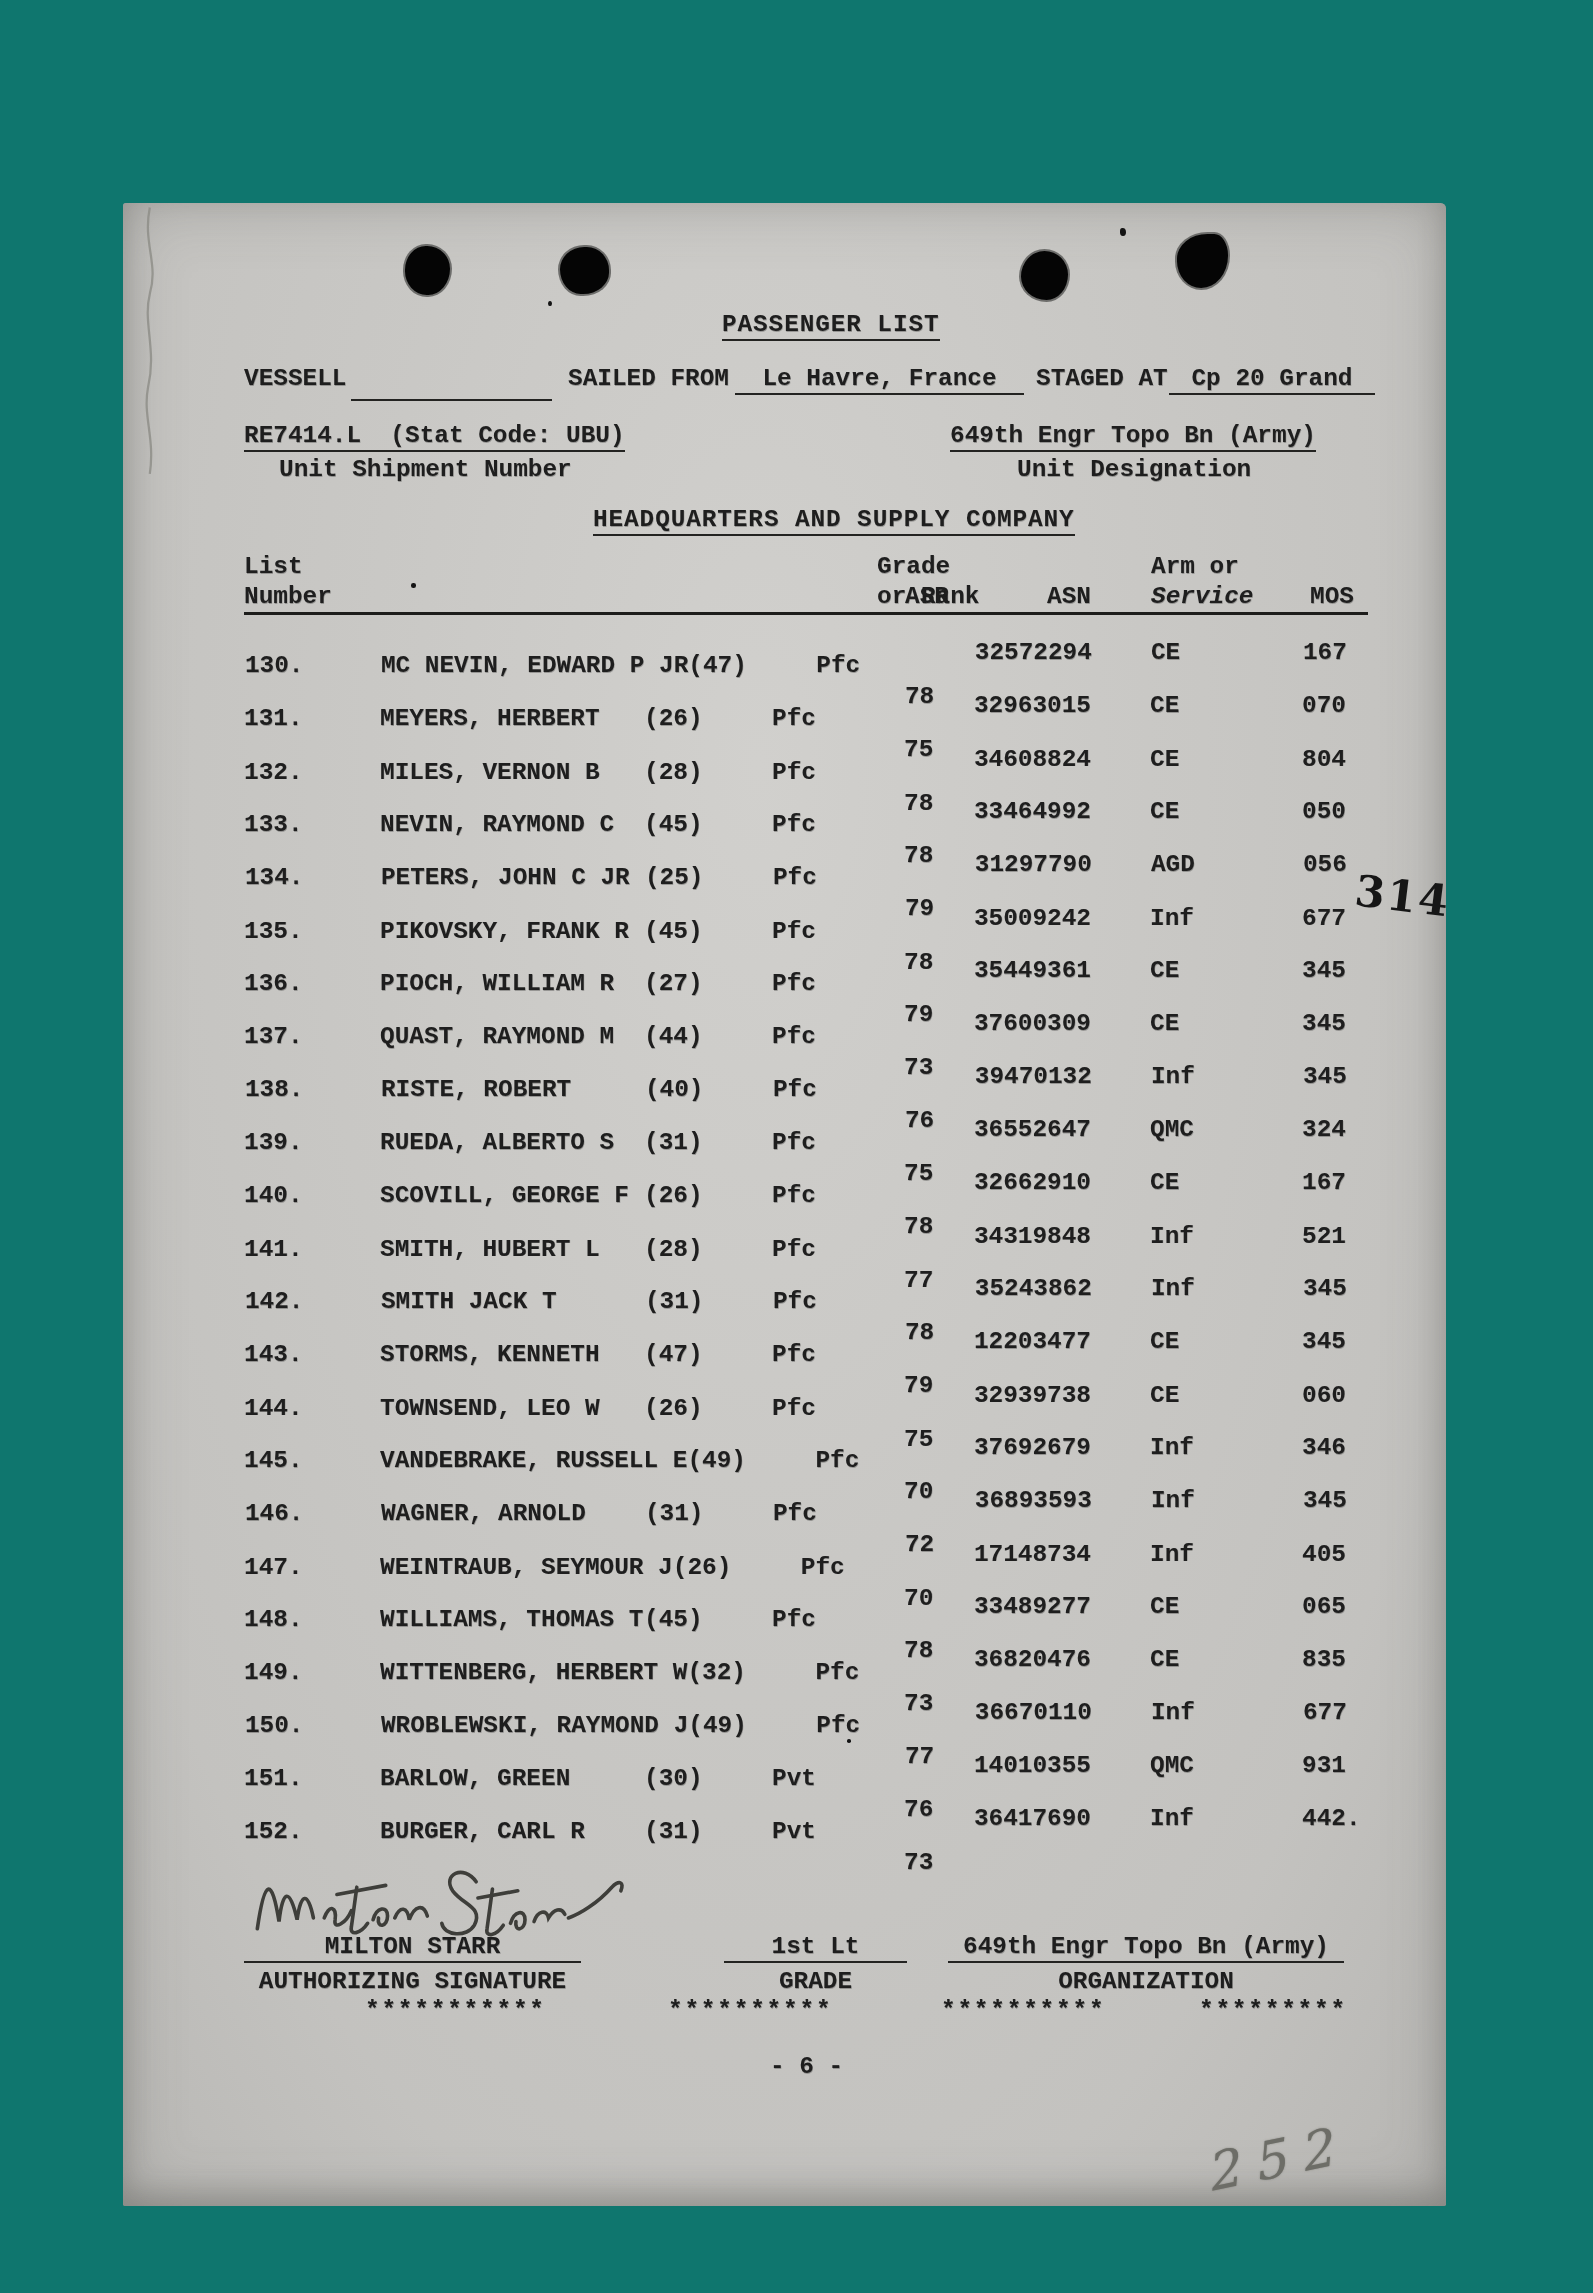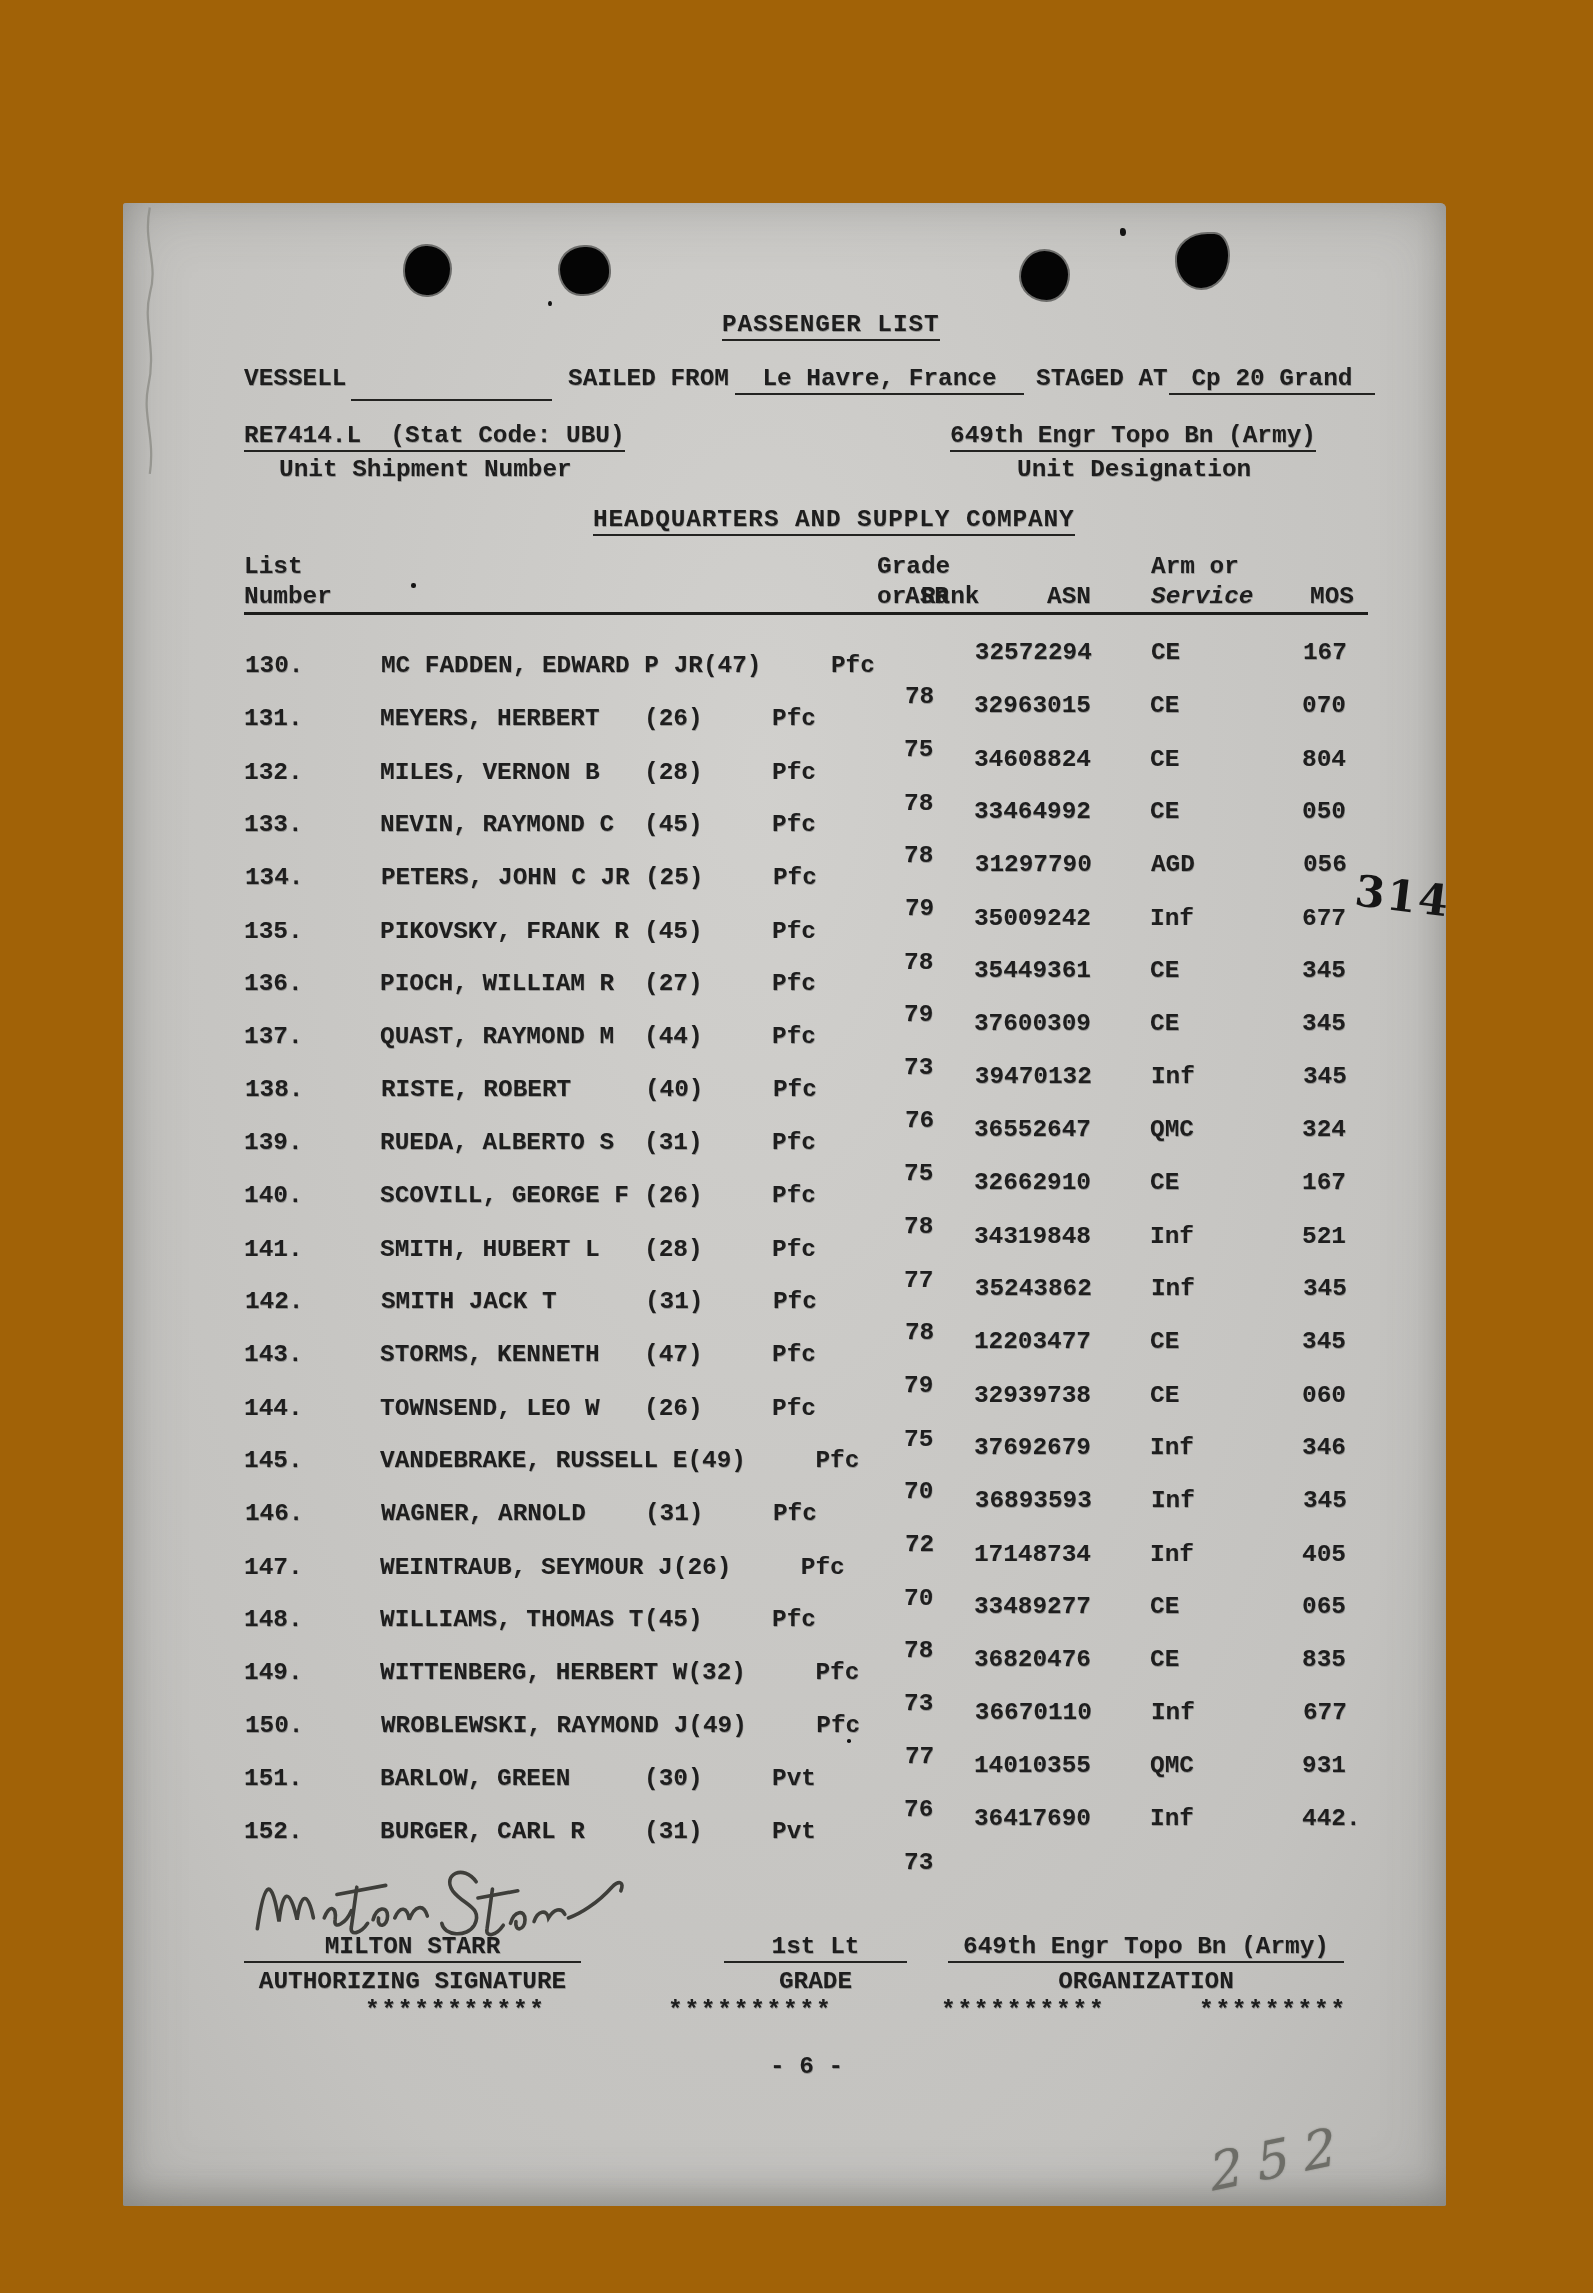--- a/index.html
+++ b/index.html
@@ -1,16 +1,16 @@
 <!DOCTYPE html>
 <html style="font-size:14.5px"><head>
 <meta charset="utf-8">
 <style>
   html,body{margin:0;padding:0;background:#040404;}
-  .stage{position:relative;width:1594px;height:2293px;background:#a16207;overflow:hidden;
+  .stage{position:relative;width:1594px;height:2293px;background:#0f766e;overflow:hidden;
          font-family:"Liberation Mono","DejaVu Sans Mono",monospace;}
   
   .paper{position:absolute;left:123px;top:203px;width:1323px;height:2003px;
          background:radial-gradient(ellipse at 48% 28%, #d1d0cd 0%, #c9c8c5 40%, #c3c2bf 75%, #b7b6b3 100%);
          box-shadow:inset 0 0 63px rgba(80,80,75,.30), inset 0 -12.7px 27px rgba(70,70,65,.25);
          border-radius:2.7px 5.4px 1.8px 1.8px;}
   .typed{color:#1e1e1e;font-weight:700;text-shadow:0.5px 0.5px 0 rgba(25,25,25,.30);
          white-space:pre;font-size:24.4px;line-height:1.1;}
   .abs{position:absolute;}
   .uline{border-bottom:2.7px solid #232321;}
@@ -92,21 +92,21 @@
       <div class="typed" style="left:850px;top:381px;width:118px;text-align:right;">ASN</div>
       <div class="typed" style="left:1028px;top:351px;">Arm or</div>
       <div class="typed" style="left:1028px;top:381px;font-style:italic;">Service</div>
       <div class="typed" style="left:1187px;top:381px;">MOS</div>
       <div class="abs" style="left:121px;top:409px;width:1124px;border-bottom:3.6px solid #1d1d1b;"></div>
     </div>
 
     <div class="rows">
         <div class="row typed">
         <span class="c-no">130.</span>
-        <span class="c-name">MC FADDEN, EDWARD P JR</span>
+        <span class="c-name">MC NEVIN, EDWARD P JR</span>
         <span class="c-age">(47)</span>
         <span class="c-grade">Pfc</span>
         <span class="c-asr">78</span>
         <span class="c-asn">32572294</span>
         <span class="c-arm">CE</span>
         <span class="c-mos">167</span>
       </div>
         <div class="row typed">
         <span class="c-no">131.</span>
         <span class="c-name">MEYERS, HERBERT</span>

